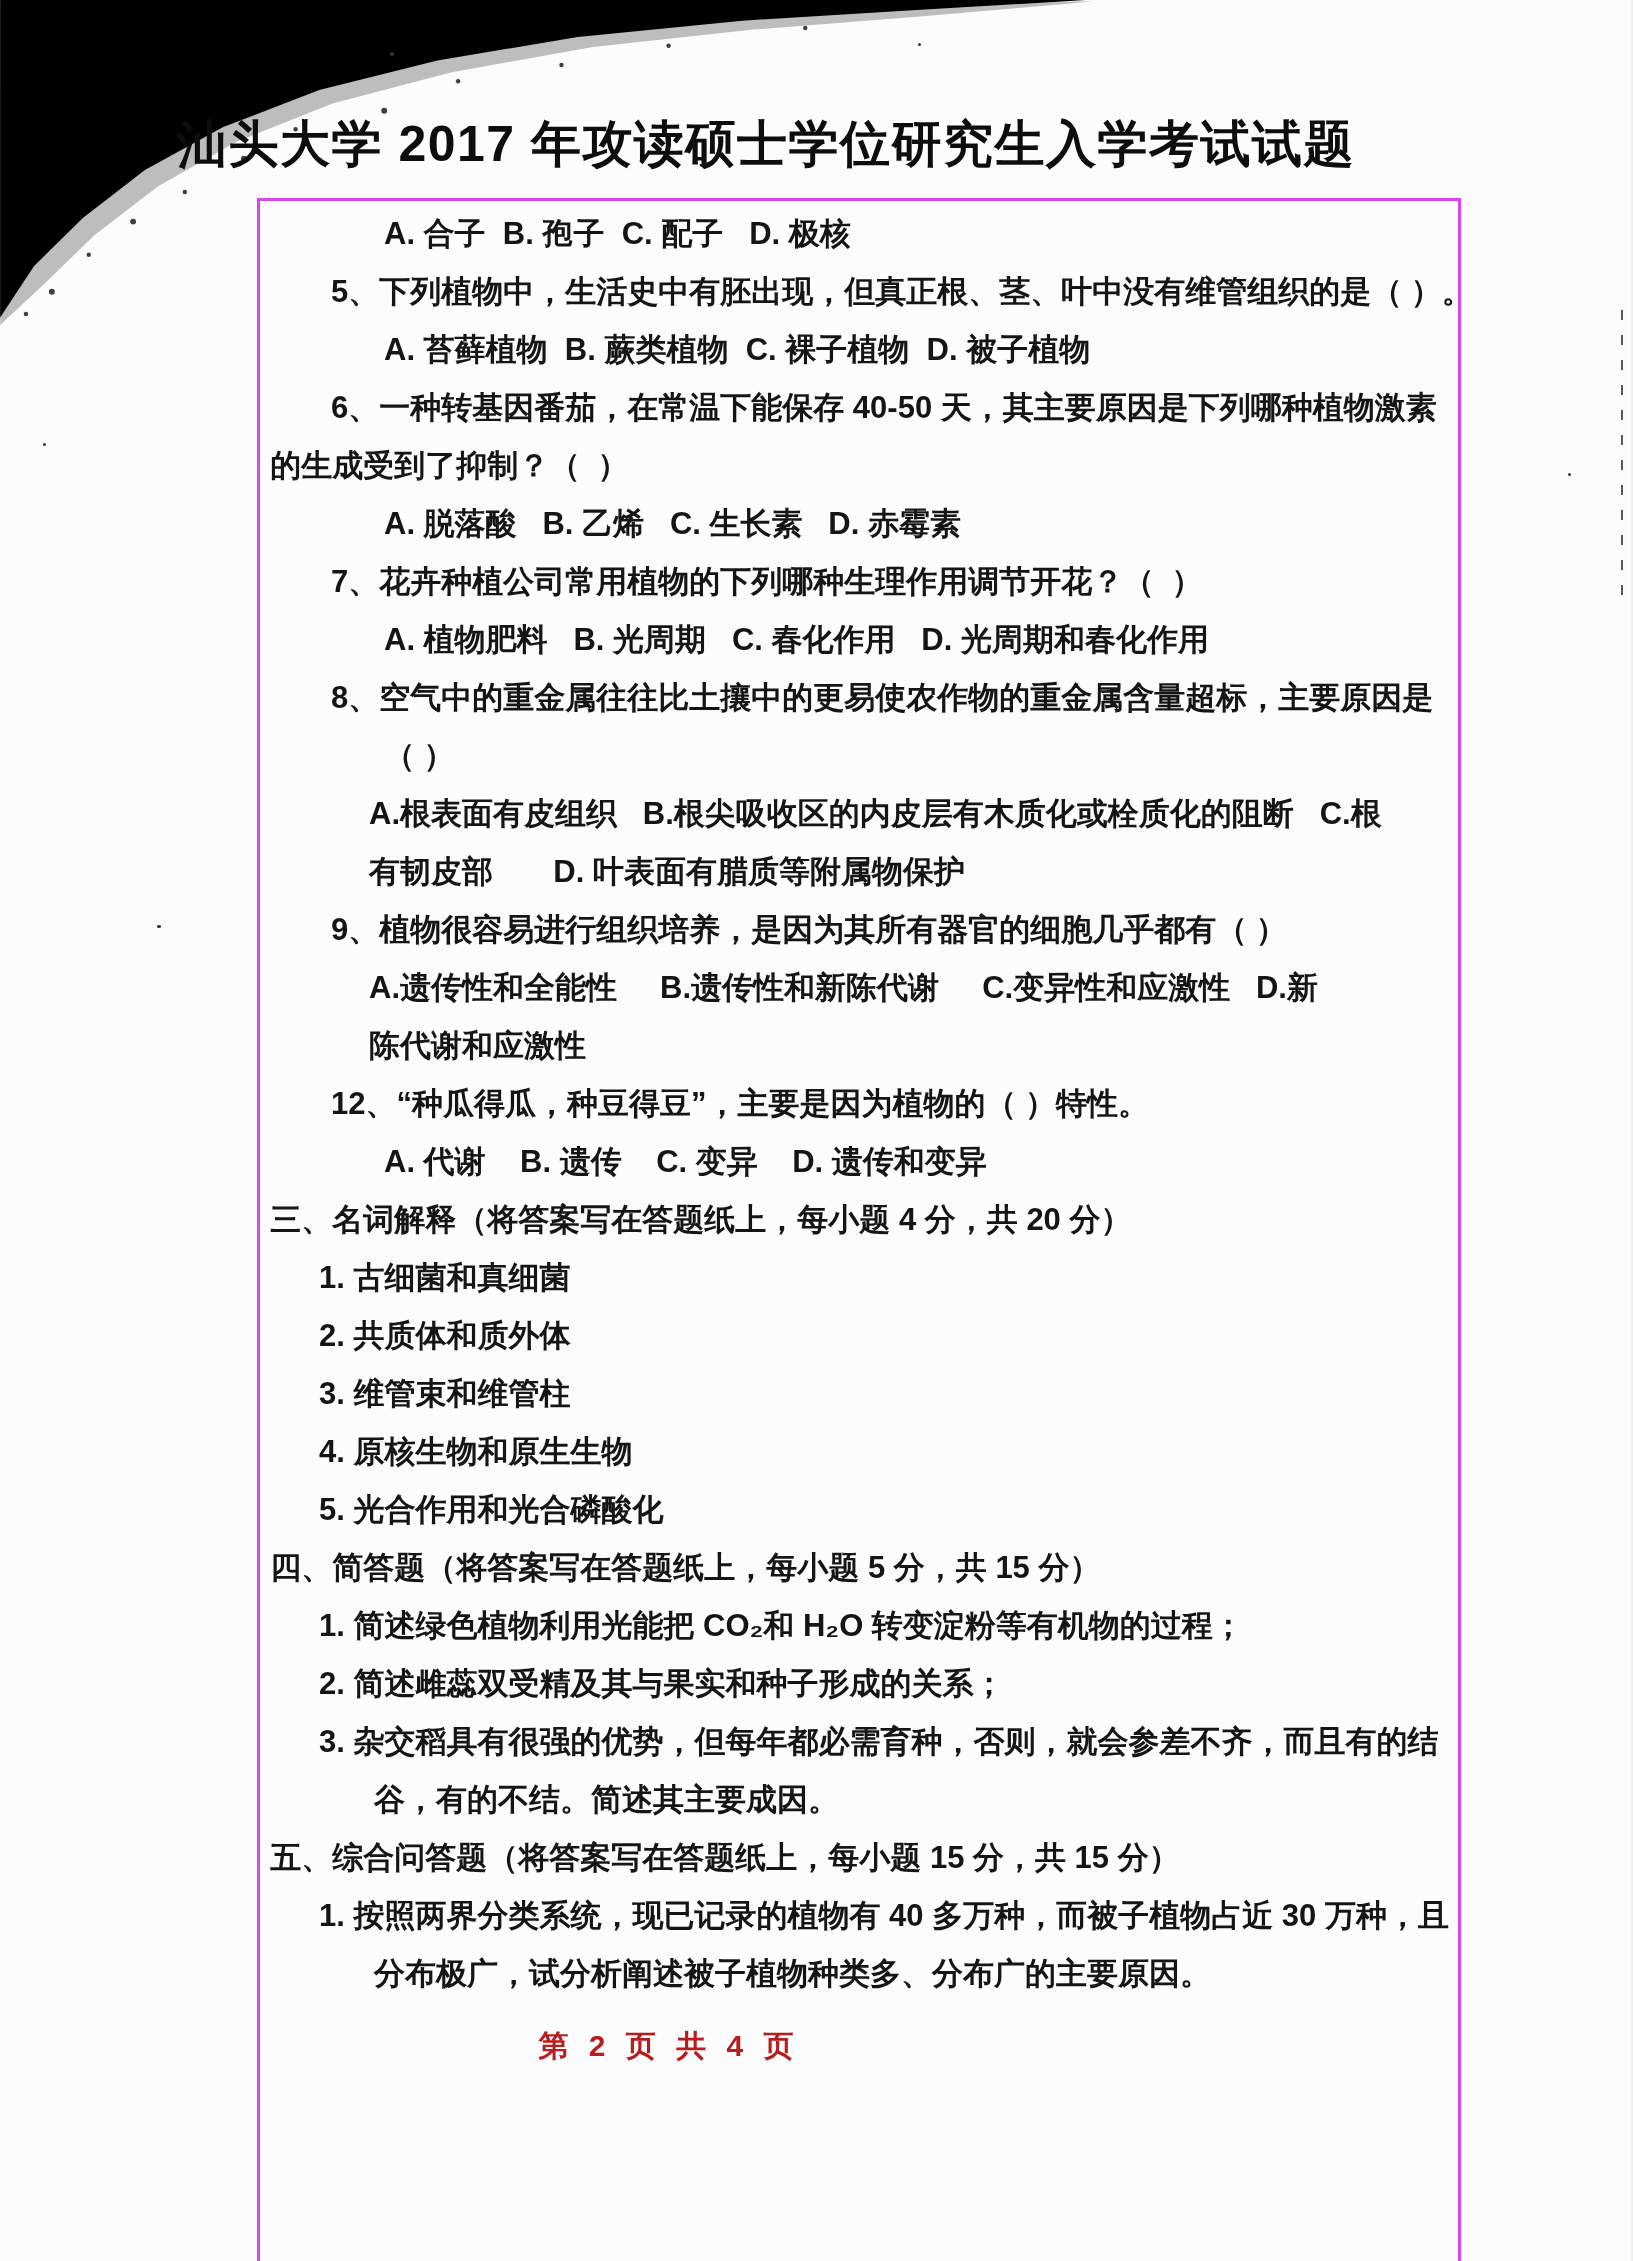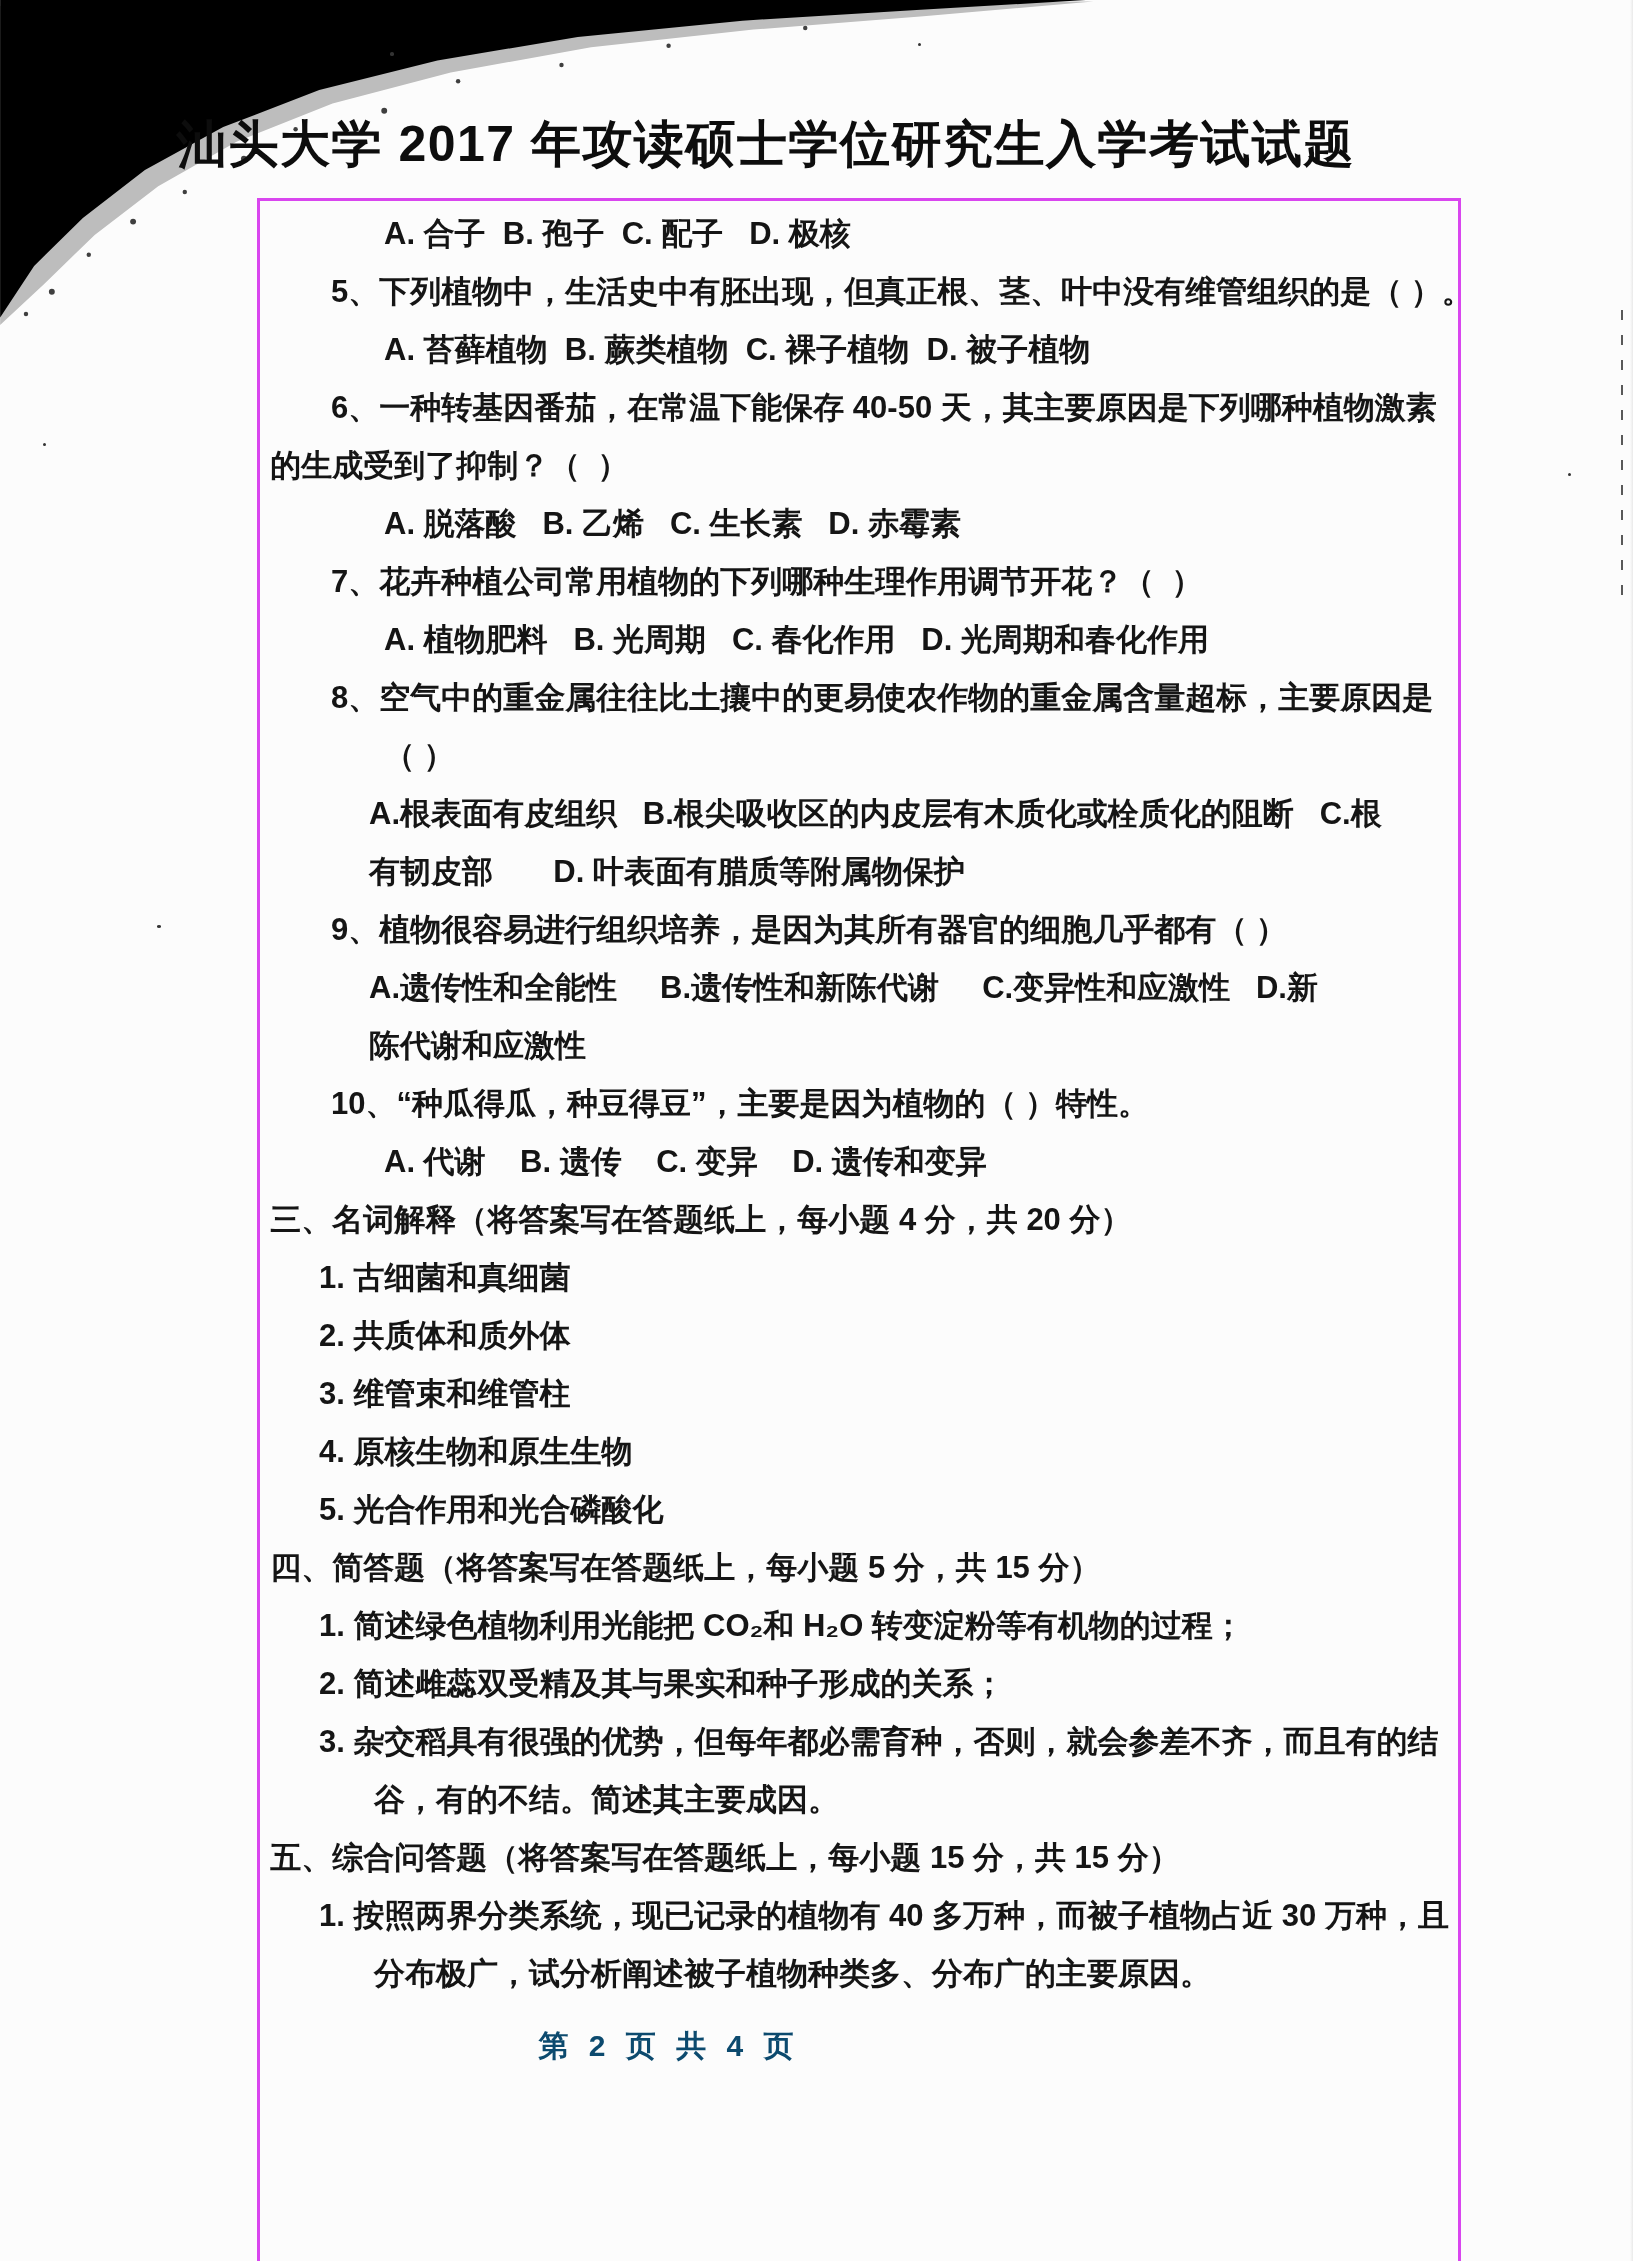--- a/index.html
+++ b/index.html
@@ -49,21 +49,21 @@
   }
   .flush{padding-left:10.3px;}
   .q{padding-left:71px;}
   .opt{padding-left:124px;}
   .opt2{padding-left:109px;}
   .item{padding-left:59px;}
   .cont2{padding-left:114px;}
   .footer{
     position:absolute;left:0;top:2026px;width:1338px;
     text-align:center;font-size:30px;font-weight:600;letter-spacing:6px;
-    color:#0c4a6e;
+    color:#b91c1c;
   }
   .speck{position:absolute;background:#333;border-radius:50%;}
 </style>
 </head>
 <body>
 
 <div class="page">
 
   <svg class="wedge" width="1123" height="325" viewBox="0 0 1520 440">
     <polygon fill="#000000" points="0,0 1470,0 1235,14 1005,28 782,50 592,82 432,122 302,172 196,230 112,295 46,360 0,430"></polygon>
@@ -106,21 +106,21 @@
       <div class="ln opt">A. 脱落酸   B. 乙烯   C. 生长素   D. 赤霉素</div>
       <div class="ln q">7、花卉种植公司常用植物的下列哪种生理作用调节开花？（  ）</div>
       <div class="ln opt">A. 植物肥料   B. 光周期   C. 春化作用   D. 光周期和春化作用</div>
       <div class="ln q">8、空气中的重金属往往比土攘中的更易使农作物的重金属含量超标，主要原因是</div>
       <div class="ln opt">（ ）</div>
       <div class="ln opt2">A.根表面有皮组织   B.根尖吸收区的内皮层有木质化或栓质化的阻断   C.根</div>
       <div class="ln opt2">有韧皮部       D. 叶表面有腊质等附属物保护</div>
       <div class="ln q">9、植物很容易进行组织培养，是因为其所有器官的细胞几乎都有（ ）</div>
       <div class="ln opt2">A.遗传性和全能性     B.遗传性和新陈代谢     C.变异性和应激性   D.新</div>
       <div class="ln opt2">陈代谢和应激性</div>
-      <div class="ln q">10、“种瓜得瓜，种豆得豆”，主要是因为植物的（ ）特性。</div>
+      <div class="ln q">12、“种瓜得瓜，种豆得豆”，主要是因为植物的（ ）特性。</div>
       <div class="ln opt">A. 代谢    B. 遗传    C. 变异    D. 遗传和变异</div>
       <div class="ln flush">三、名词解释（将答案写在答题纸上，每小题 4 分，共 20 分）</div>
       <div class="ln item">1. 古细菌和真细菌</div>
       <div class="ln item">2. 共质体和质外体</div>
       <div class="ln item">3. 维管束和维管柱</div>
       <div class="ln item">4. 原核生物和原生生物</div>
       <div class="ln item">5. 光合作用和光合磷酸化</div>
       <div class="ln flush">四、简答题（将答案写在答题纸上，每小题 5 分，共 15 分）</div>
       <div class="ln item">1. 简述绿色植物利用光能把 CO₂和 H₂O 转变淀粉等有机物的过程；</div>
       <div class="ln item">2. 简述雌蕊双受精及其与果实和种子形成的关系；</div>

